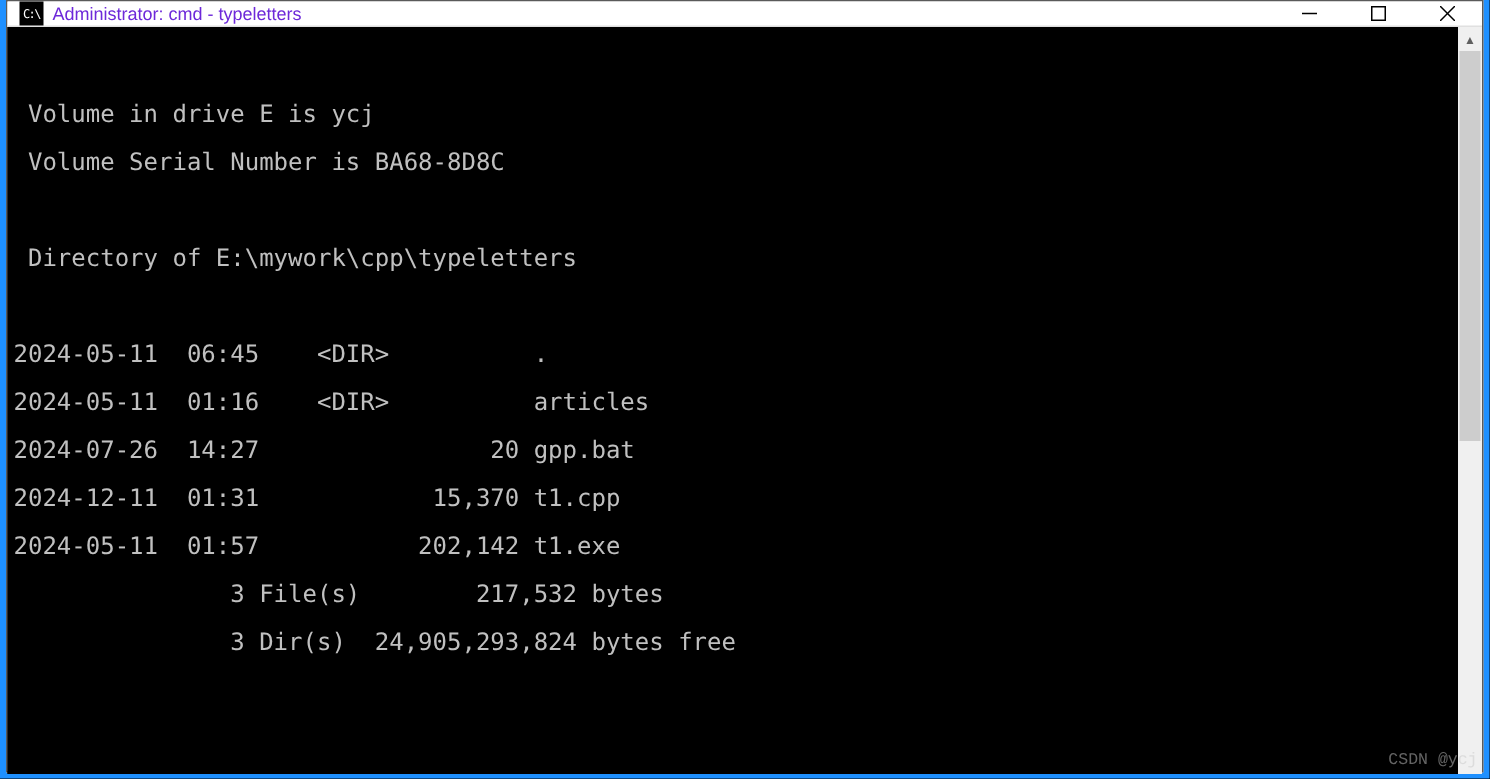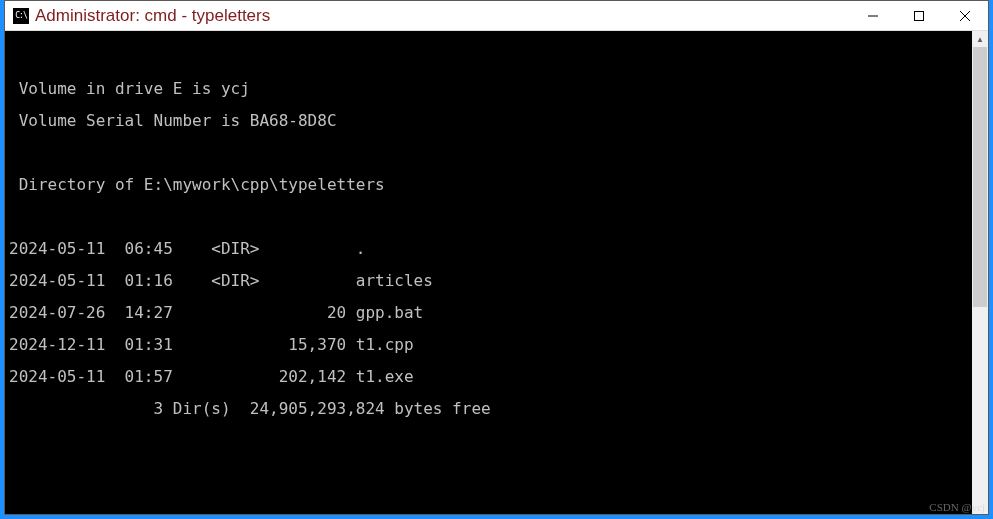--- a/index.html
+++ b/index.html
@@ -37,22 +37,22 @@
       display: flex;
       align-items: center;
       justify-content: center;
       font-size: 8px;
       color: #fff;
       font-family: monospace;
       letter-spacing: -1px;
     }
     .titlebar-title {
       flex: 1;
-      font-size: 17px;
-      color: #7f1d1d;
+      font-size: 12px;
+      color: #6d28d9;
     }
     .titlebar-controls {
       display: flex;
       height: 100%;
     }
     .tb-btn {
       width: 46px;
       height: 100%;
       display: flex;
       align-items: center;
@@ -104,21 +104,21 @@
       color: #606060;
       position: absolute;
     }
     .scroll-arrow.up { top: 0; }
     .watermark {
       position: absolute;
       right: 8px;
       bottom: 6px;
       font-size: 11px;
       color: rgba(200,200,200,0.5);
-      font-family: Liberation Serif, serif;
+      font-family: Liberation Mono, monospace;
       pointer-events: none;
     }
     .blank { height: 16px; }
   </style>
 </head>
 <body>
 
 <div class="window">
   <div class="titlebar">
     <div class="titlebar-icon">C:\</div>
@@ -148,20 +148,21 @@
 <div> Volume in drive E is ycj</div>
 <div> Volume Serial Number is BA68-8D8C</div>
 <div class="blank"></div>
 <div> Directory of E:\mywork\cpp\typeletters</div>
 <div class="blank"></div>
 <div>2024-05-11  06:45    &lt;DIR&gt;          .</div>
 <div>2024-05-11  01:16    &lt;DIR&gt;          articles</div>
 <div>2024-07-26  14:27                20 gpp.bat</div>
 <div>2024-12-11  01:31            15,370 t1.cpp</div>
 <div>2024-05-11  01:57           202,142 t1.exe</div>
+<div>               3 File(s)        217,532 bytes</div>
 <div>               3 Dir(s)  24,905,293,824 bytes free</div>
 <div class="blank"></div>
 
     </div>
     <div class="scrollbar">
       <div class="scroll-arrow up">▲</div>
       <div class="scroll-thumb"></div>
 
     </div>
   </div>

